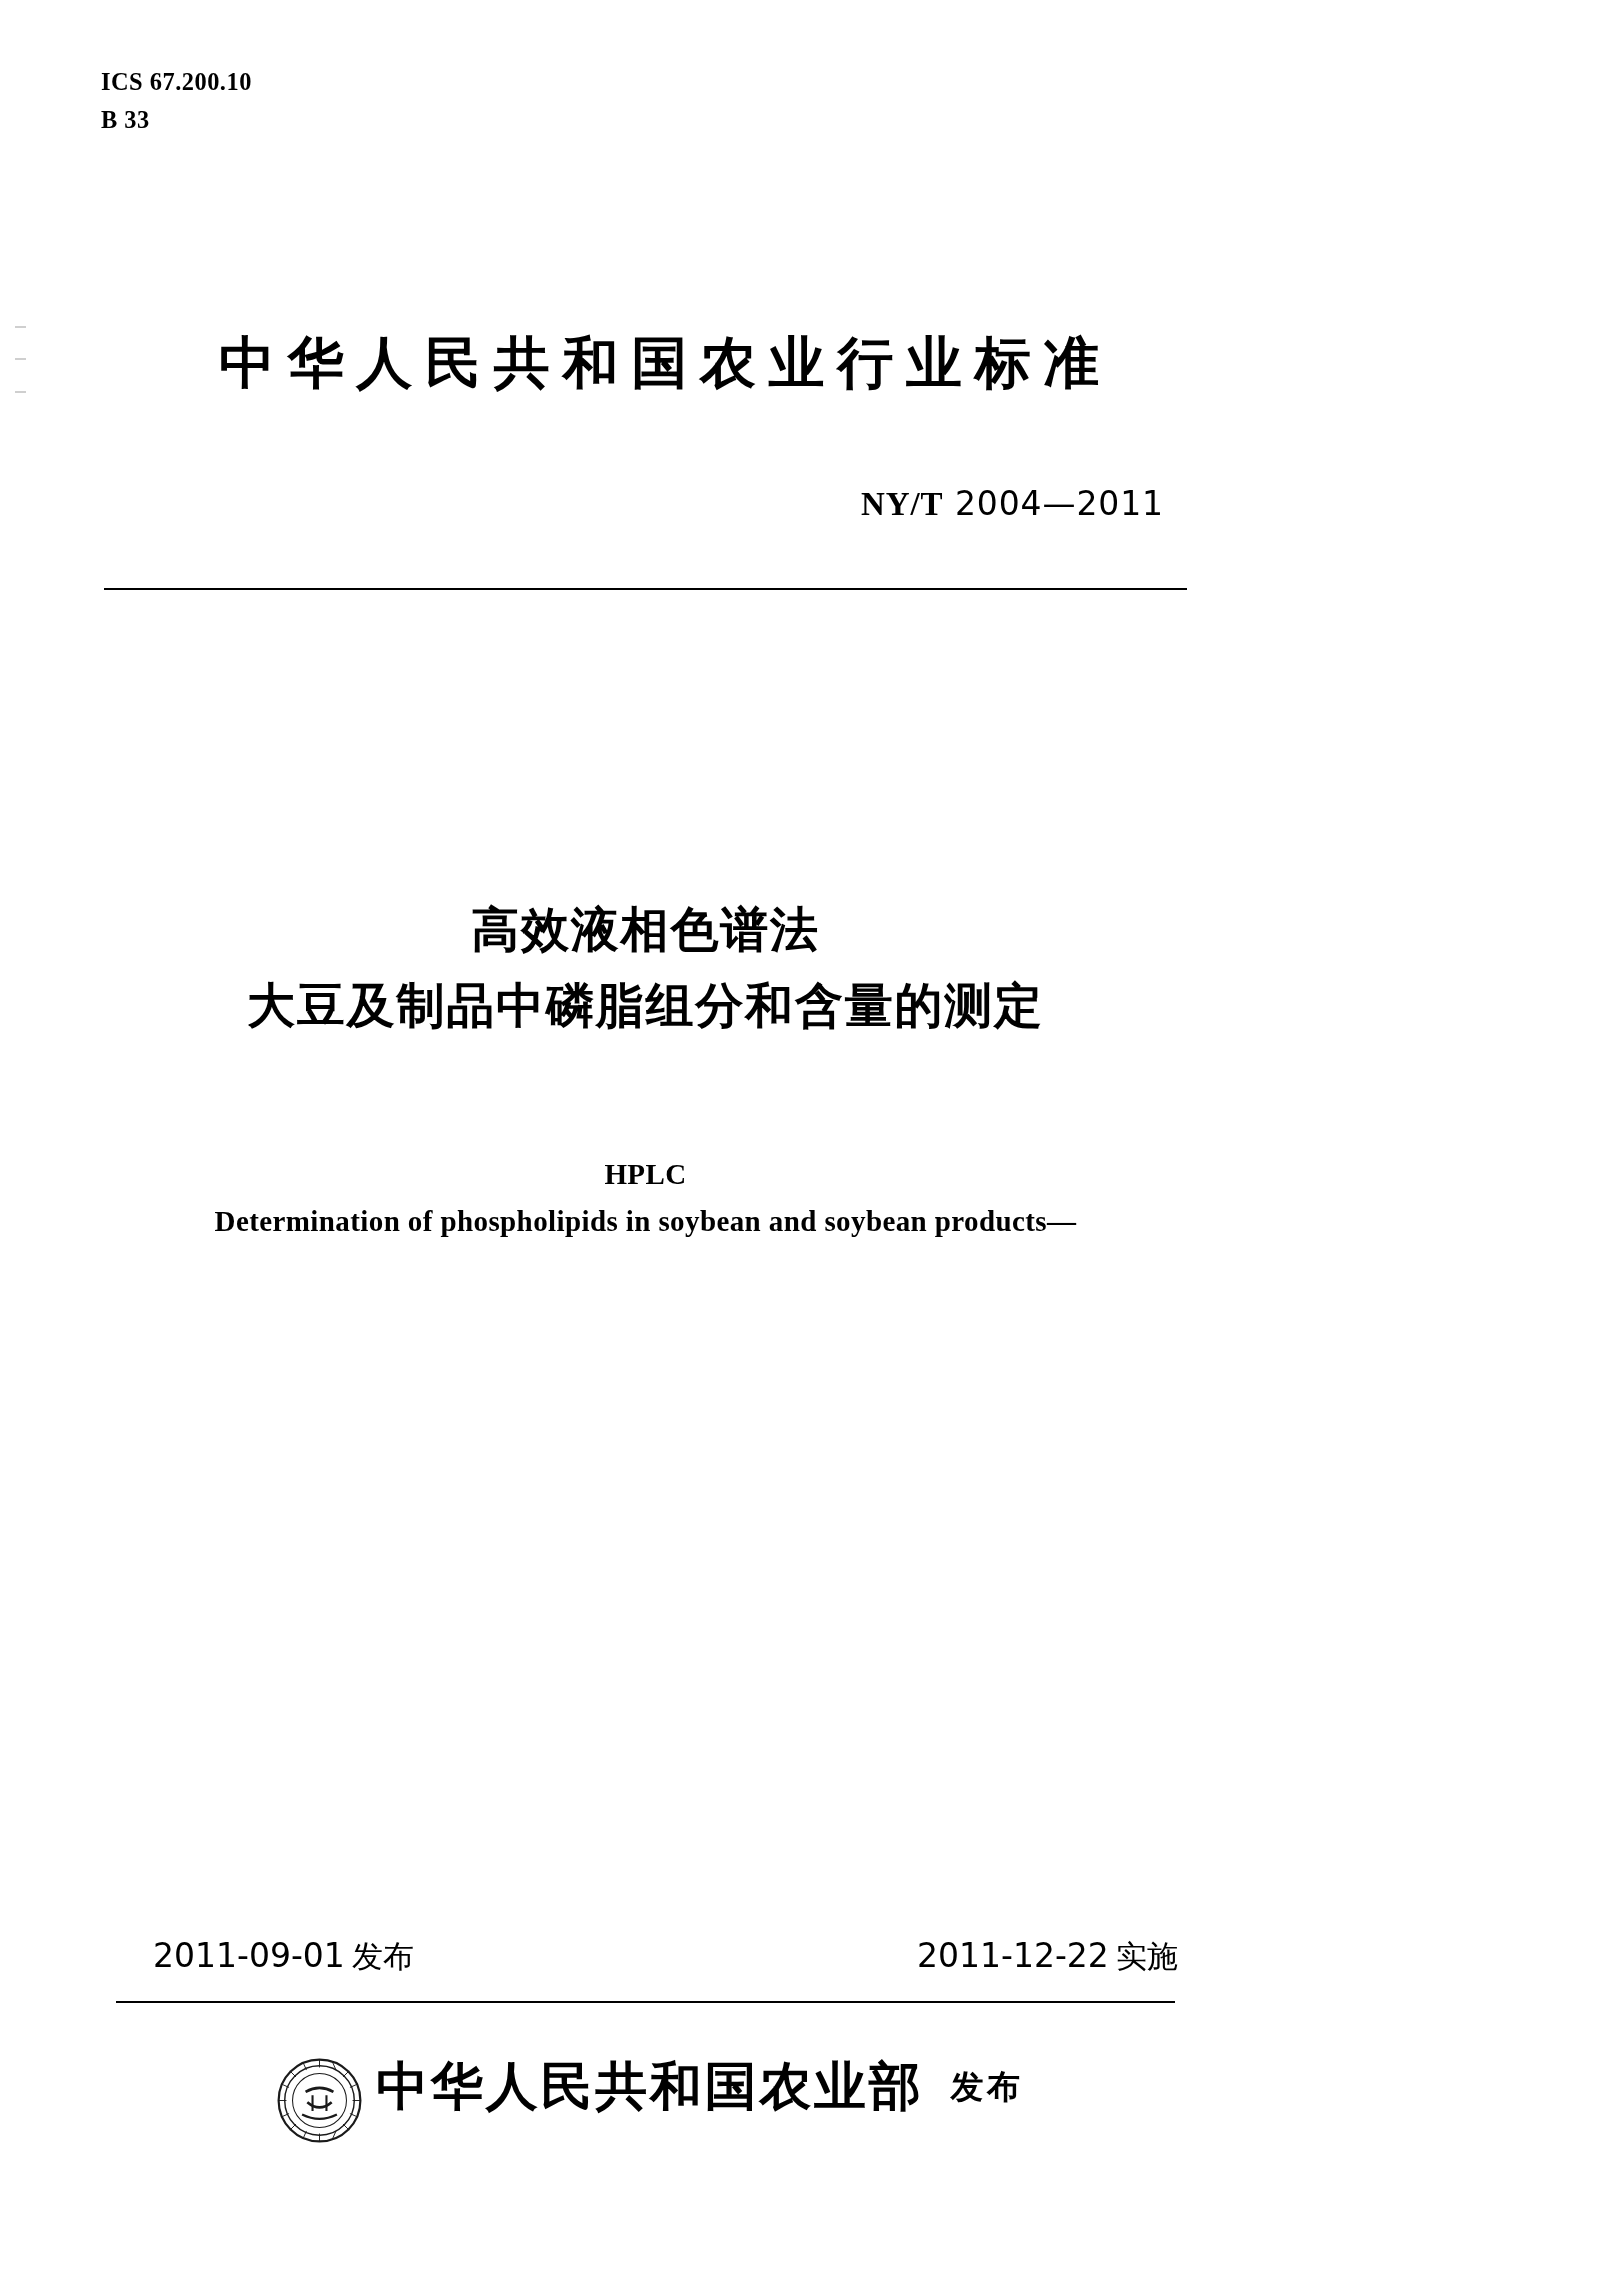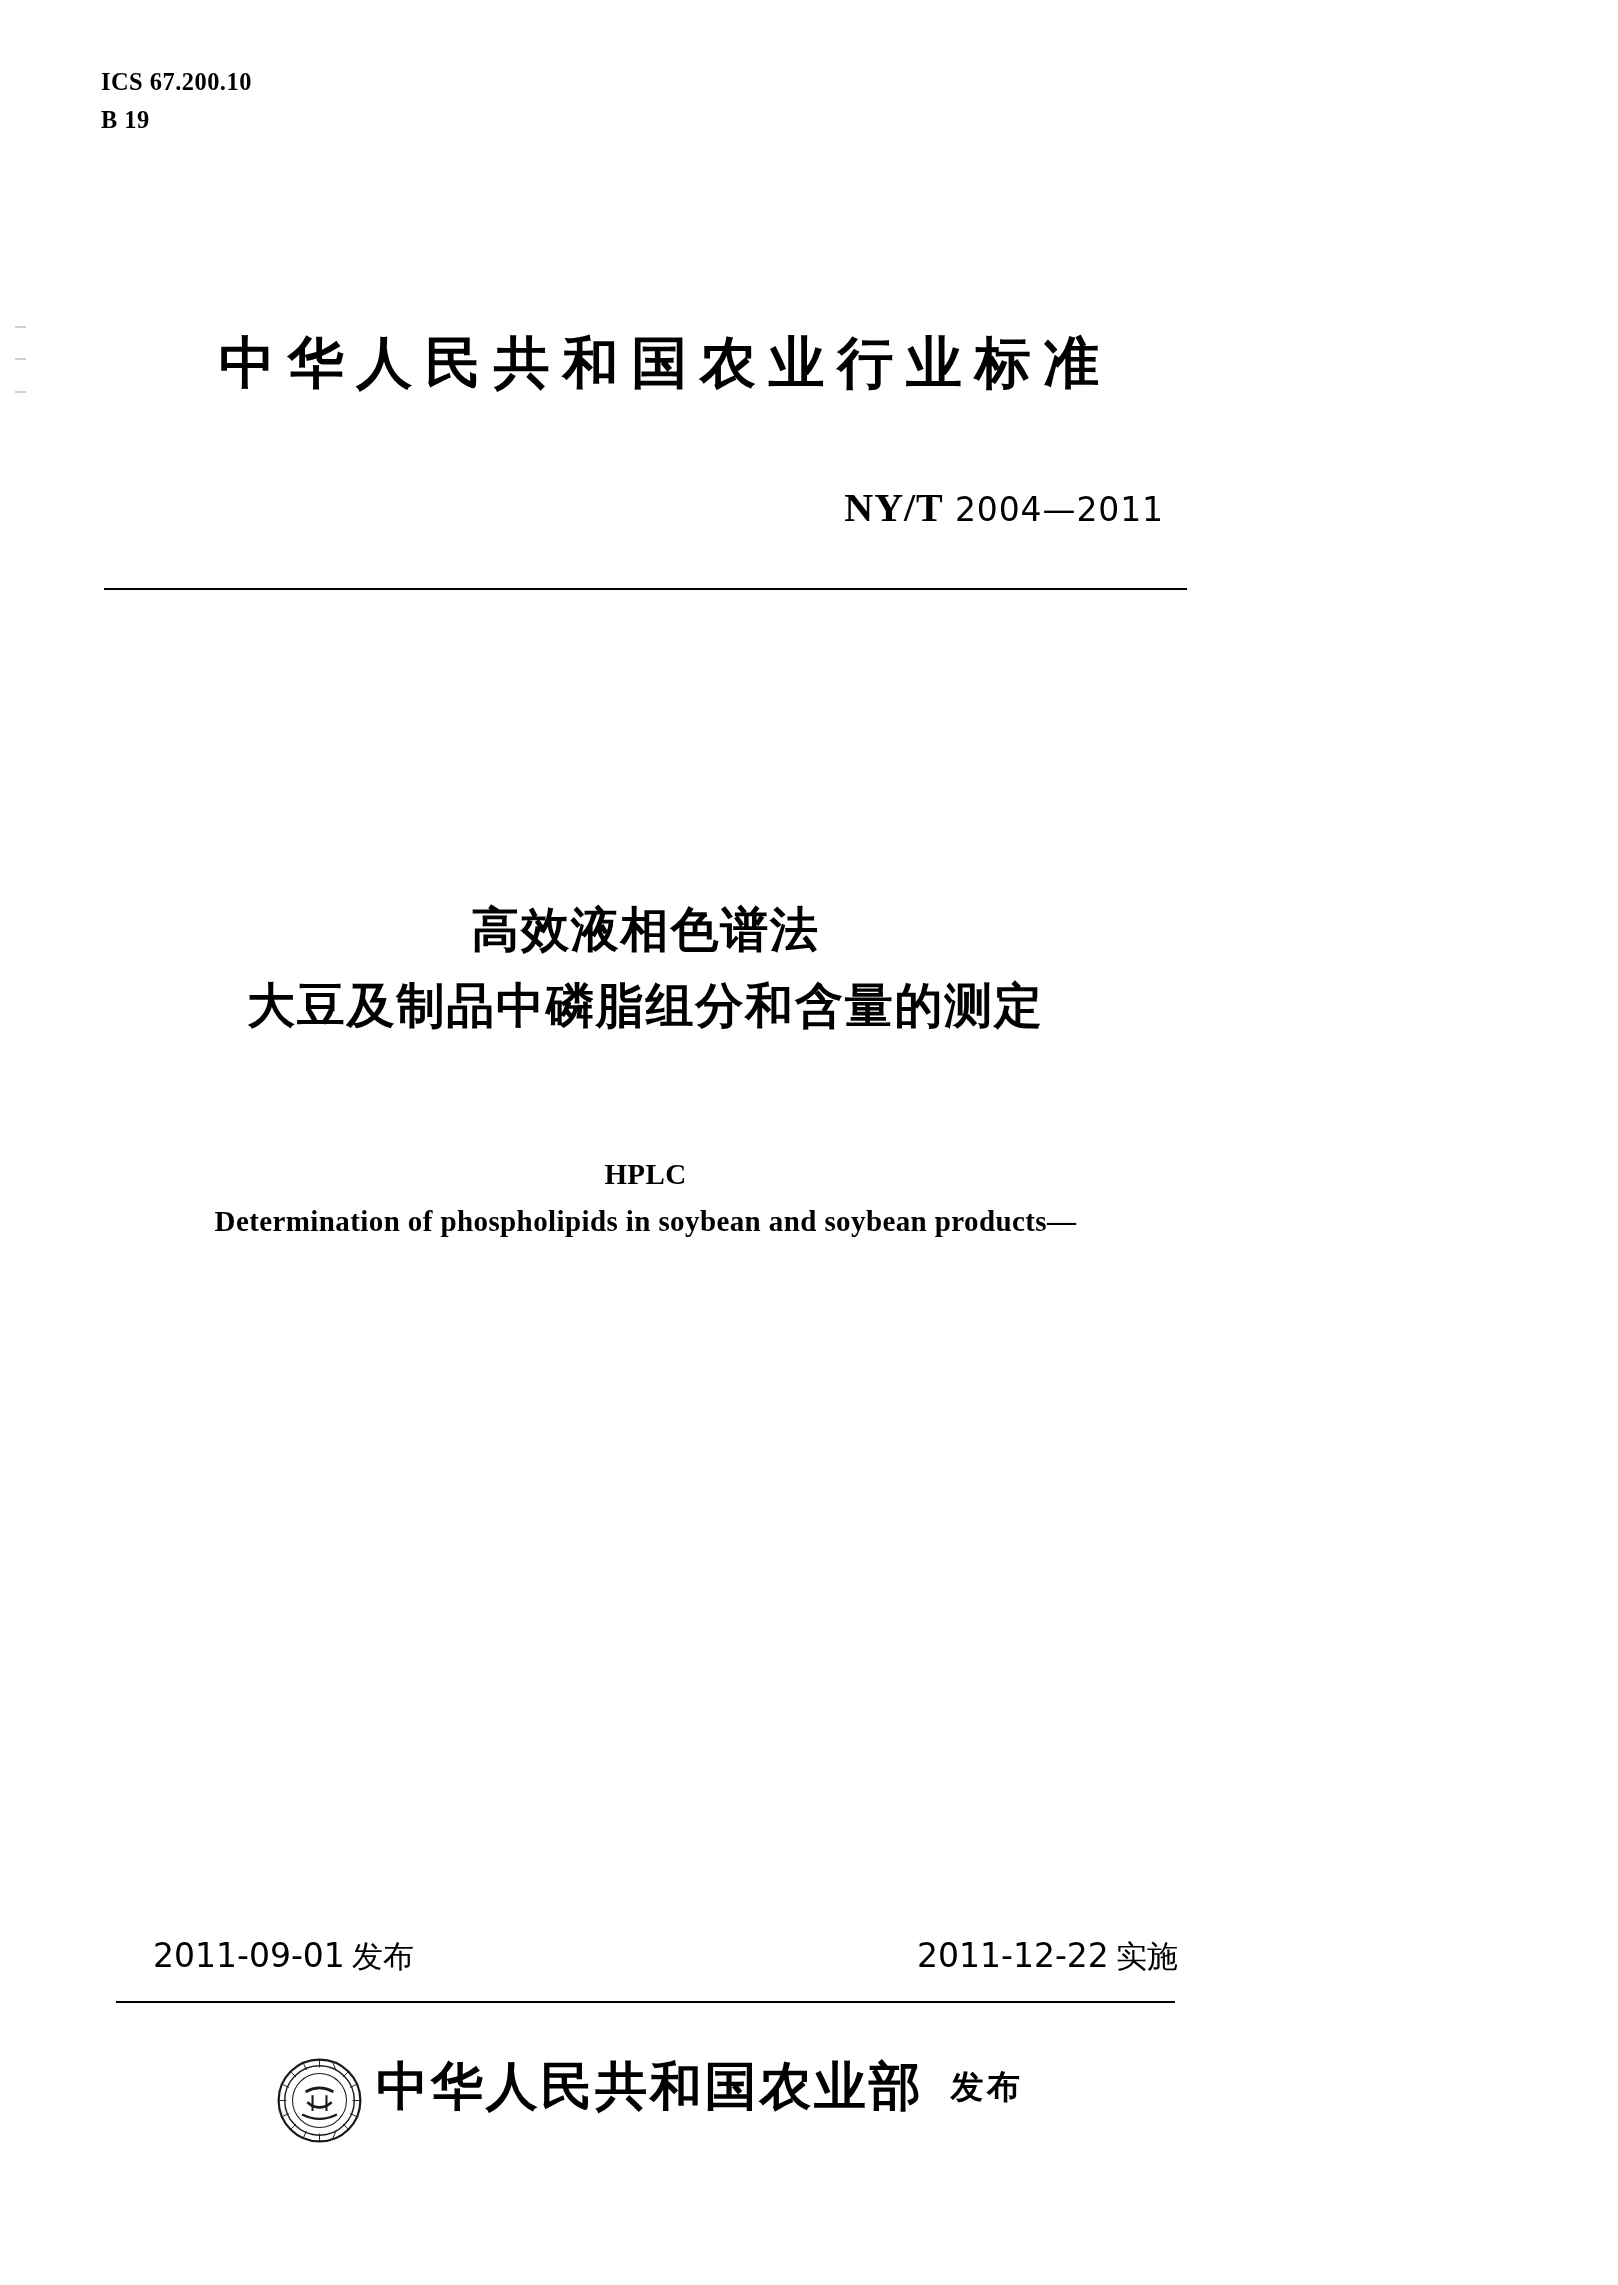--- a/index.html
+++ b/index.html
@@ -71,21 +71,21 @@
     right: 127px;
     top: 484px;
     font-family: "DejaVu Sans", sans-serif;
     font-size: 33px;
     letter-spacing: 0.9px;
     white-space: nowrap;
   }
   .std-number .slashpart {
     font-family: "Liberation Serif", serif;
     font-weight: bold;
-    font-size: 40px;
+    font-size: 33px;
   }
 
   .rule-top {
     position: absolute;
     left: 104px;
     right: 104px;
     top: 588px;
     border-top: 2.7px solid #000;
   }
 
@@ -194,21 +194,21 @@
 <body>
 
 <div class="page">
 
   <div class="tick" style="top:326px;"></div>
   <div class="tick" style="top:358px;"></div>
   <div class="tick" style="top:391px;"></div>
 
   <div class="ics-block">
     <span class="ics-line">ICS 67.200.10</span>
-    <span class="ics-line">B 19</span>
+    <span class="ics-line">B 33</span>
   </div>
 
 
   <div class="cn-title">中华人民共和国农业行业标准</div>
 
   <div class="std-number">
     <span class="slashpart">NY/T</span>
     <span>2004—2011</span>
   </div>
 

